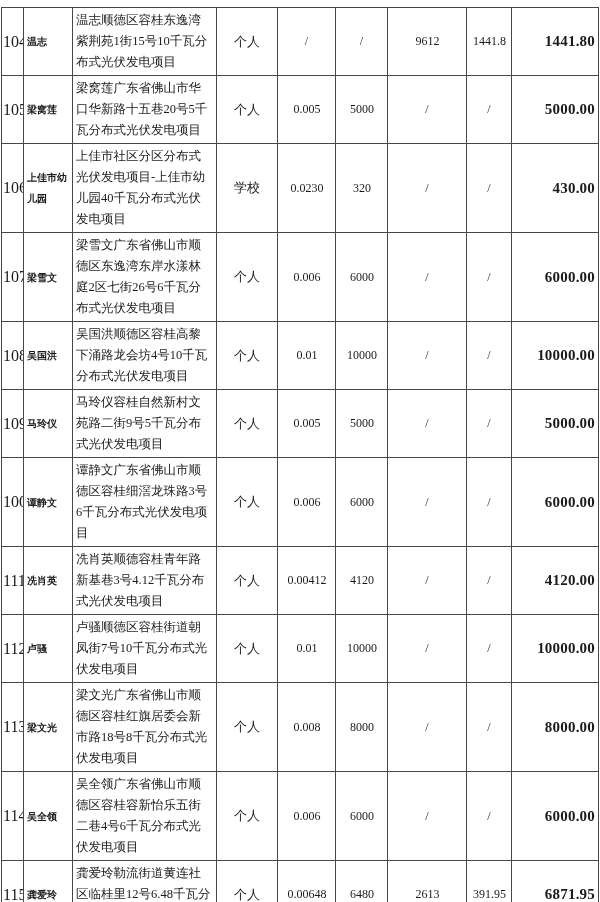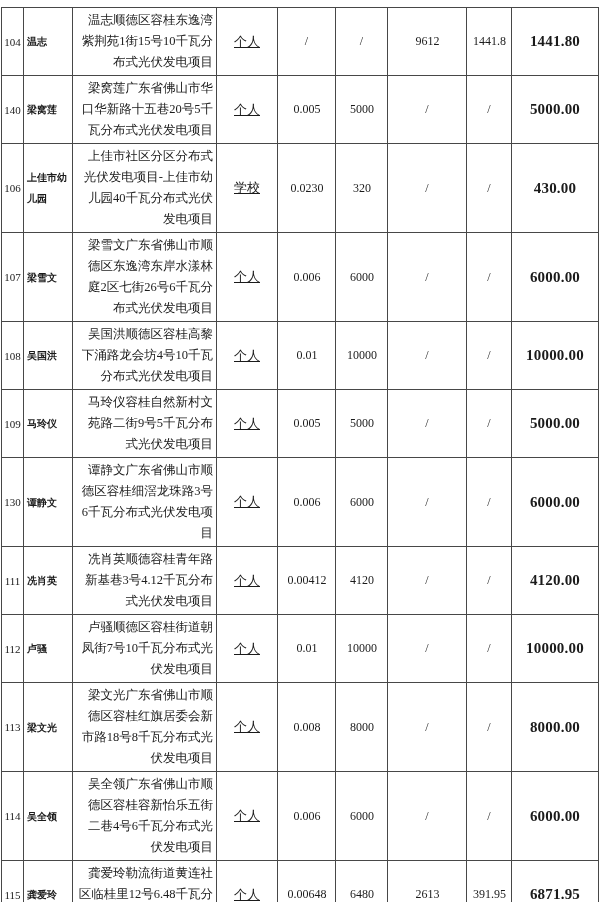--- a/index.html
+++ b/index.html
@@ -11,26 +11,26 @@
     border-collapse:collapse;table-layout:fixed;
     width:597px;margin:7px 0 0 1px;
   }
   table.grid td{
     border:1px solid #474747;
     vertical-align:middle;
     color:#1b1b1b;
     overflow:hidden;
     box-sizing:border-box;
   }
-  td.c-no{text-align:center;font-size:11px;padding:0 1px;}
+  td.c-no{text-align:center;font-size:16px;padding:0 1px;}
   td.c-name{font-weight:bold;font-size:10px;padding:2px 3px;word-break:break-all;line-height:21px;}
-  td.c-desc{font-size:12.5px;line-height:21px;padding:2px 3px;word-break:break-all;text-align:right;}
-  td.c-type{text-align:center;font-size:13px;text-decoration:underline;}
+  td.c-desc{font-size:12.5px;line-height:21px;padding:2px 3px;word-break:break-all;text-align:left;}
+  td.c-type{text-align:center;font-size:13px;}
   td.c-num{font-size:12px;padding:2px 2px 2px 3px;text-align:center;word-break:break-all;}
-  td.c-total{font-size:15px;font-weight:bold;padding:2px 3px;text-align:center;letter-spacing:0.2px;}
+  td.c-total{font-size:15px;font-weight:bold;padding:2px 3px;text-align:right;letter-spacing:0.2px;}
   td.slash{text-align:center;padding:2px 0;}
 </style>
 </head>
 <body>
 
 <div class="page">
   <table class="grid">
     <colgroup>
       <col style="width:22px">
         <col style="width:49px">
@@ -48,21 +48,21 @@
         <td class="c-name">温志</td>
         <td class="c-desc">温志顺德区容桂东逸湾紫荆苑1街15号10千瓦分布式光伏发电项目</td>
         <td class="c-type">个人</td>
         <td class="c-num slash">/</td>
         <td class="c-num slash">/</td>
         <td class="c-num">9612</td>
         <td class="c-num">1441.8</td>
         <td class="c-total">1441.80</td>
       </tr>
       <tr style="height:64px">
-        <td class="c-no">140</td>
+        <td class="c-no">105</td>
         <td class="c-name">梁窝莲</td>
         <td class="c-desc">梁窝莲广东省佛山市华口华新路十五巷20号5千瓦分布式光伏发电项目</td>
         <td class="c-type">个人</td>
         <td class="c-num">0.005</td>
         <td class="c-num">5000</td>
         <td class="c-num slash">/</td>
         <td class="c-num slash">/</td>
         <td class="c-total">5000.00</td>
       </tr>
       <tr style="height:77px">
@@ -103,21 +103,21 @@
         <td class="c-name">马玲仪</td>
         <td class="c-desc">马玲仪容桂自然新村文苑路二街9号5千瓦分布式光伏发电项目</td>
         <td class="c-type">个人</td>
         <td class="c-num">0.005</td>
         <td class="c-num">5000</td>
         <td class="c-num slash">/</td>
         <td class="c-num slash">/</td>
         <td class="c-total">5000.00</td>
       </tr>
       <tr style="height:75px">
-        <td class="c-no">130</td>
+        <td class="c-no">100</td>
         <td class="c-name">谭静文</td>
         <td class="c-desc">谭静文广东省佛山市顺德区容桂细滘龙珠路3号6千瓦分布式光伏发电项目</td>
         <td class="c-type">个人</td>
         <td class="c-num">0.006</td>
         <td class="c-num">6000</td>
         <td class="c-num slash">/</td>
         <td class="c-num slash">/</td>
         <td class="c-total">6000.00</td>
       </tr>
       <tr style="height:65px">

